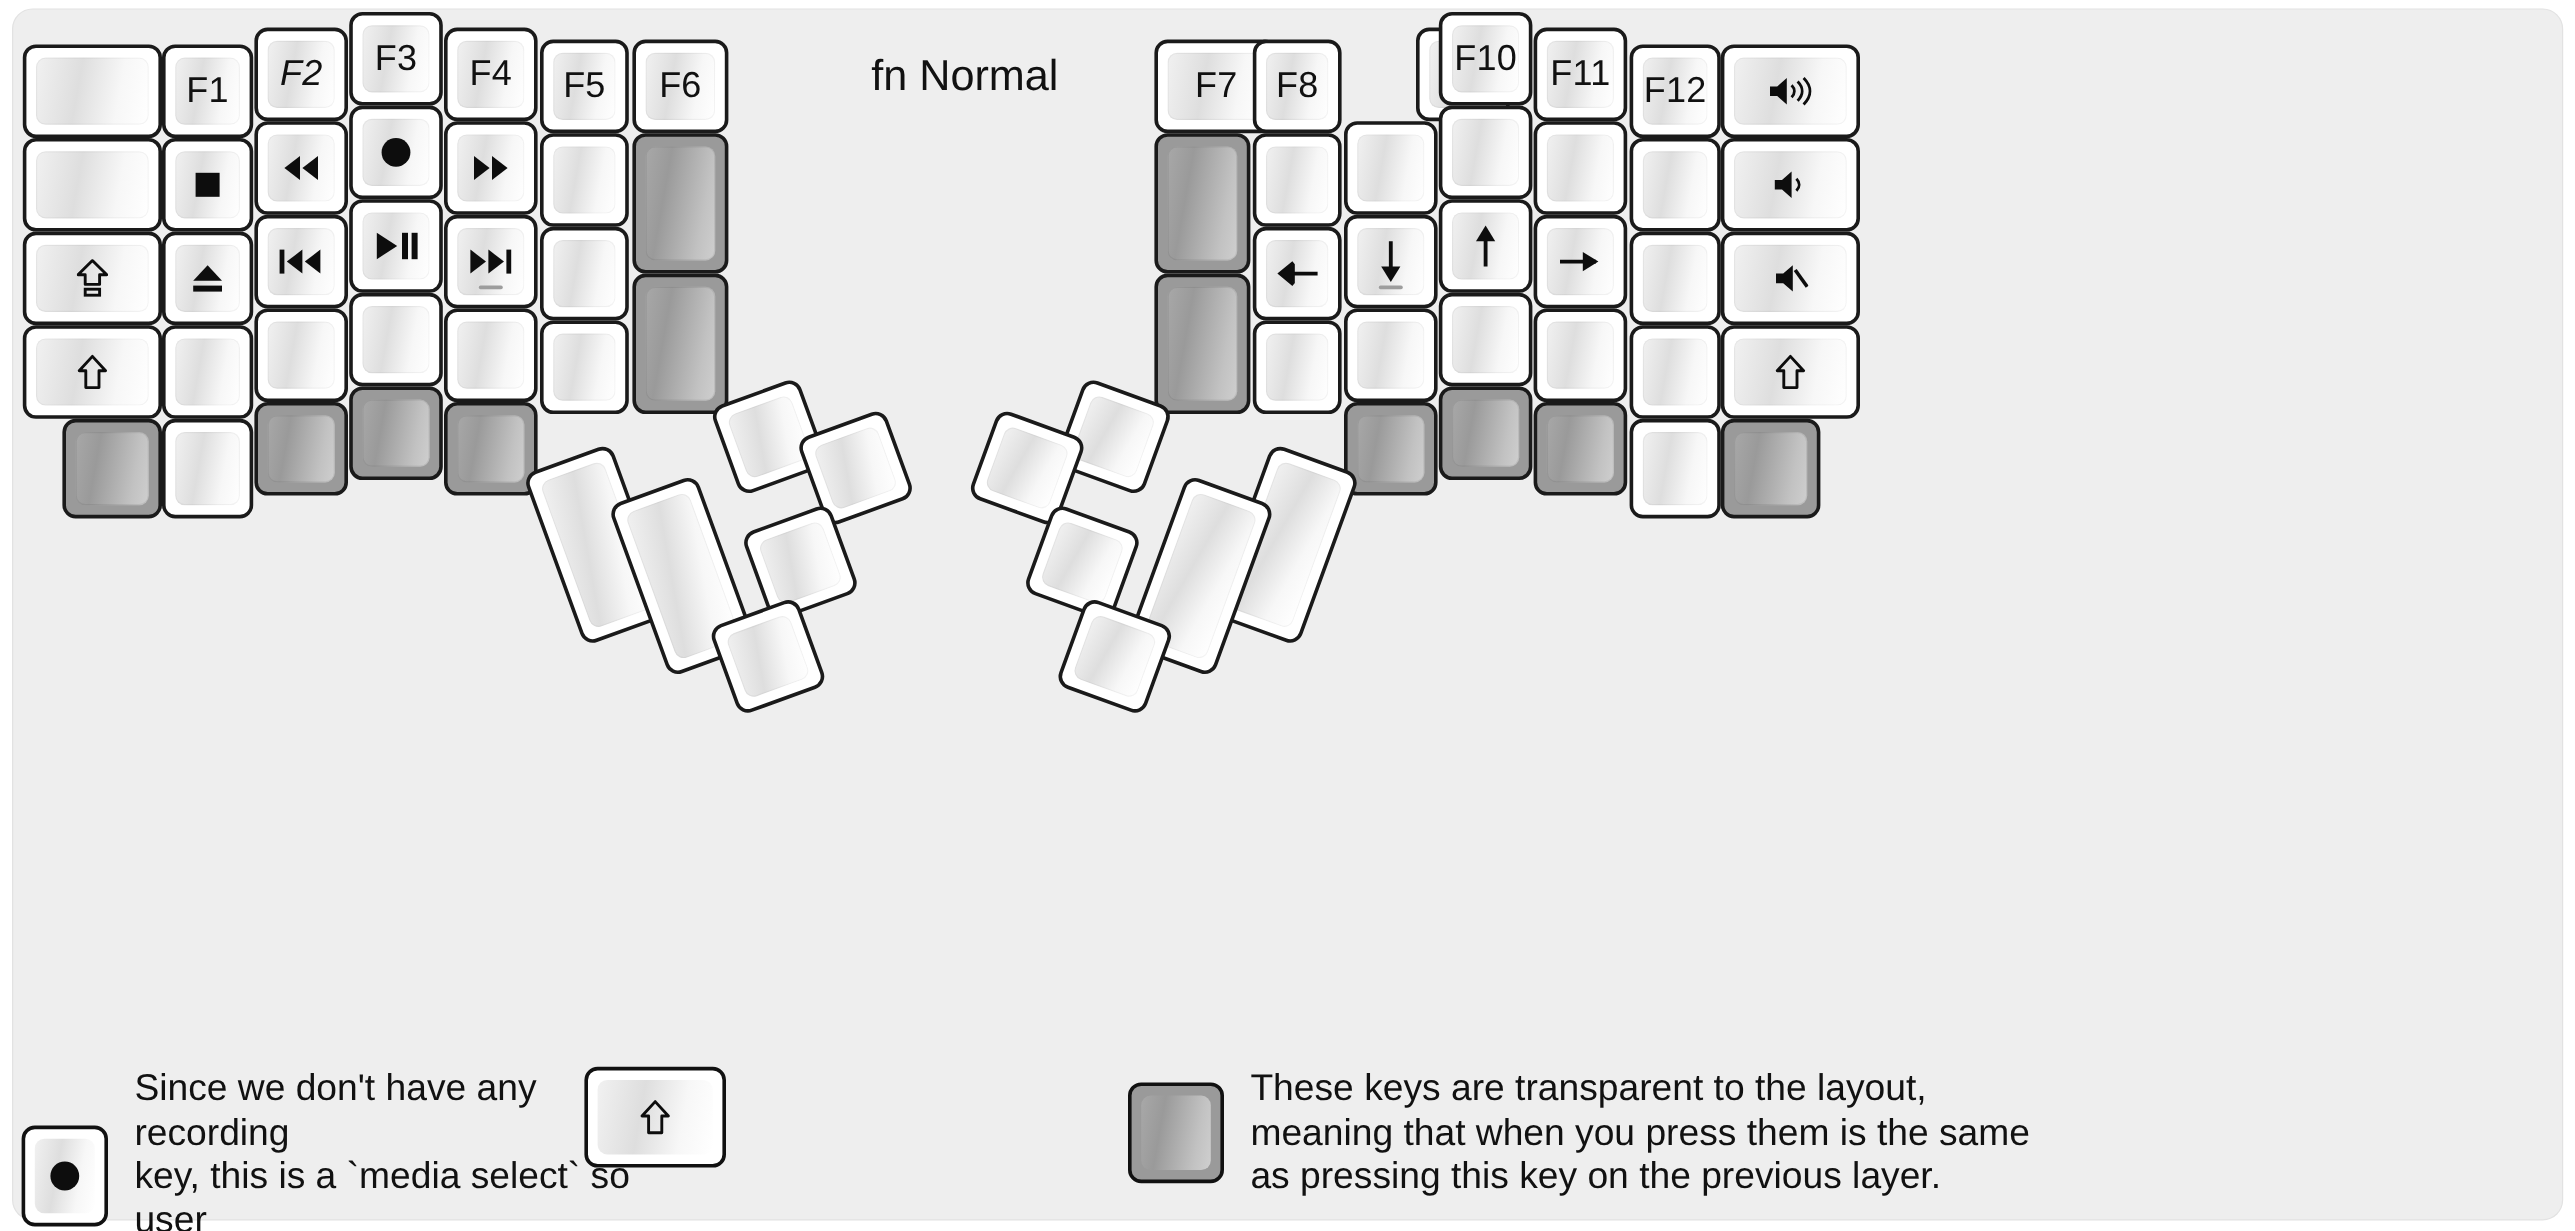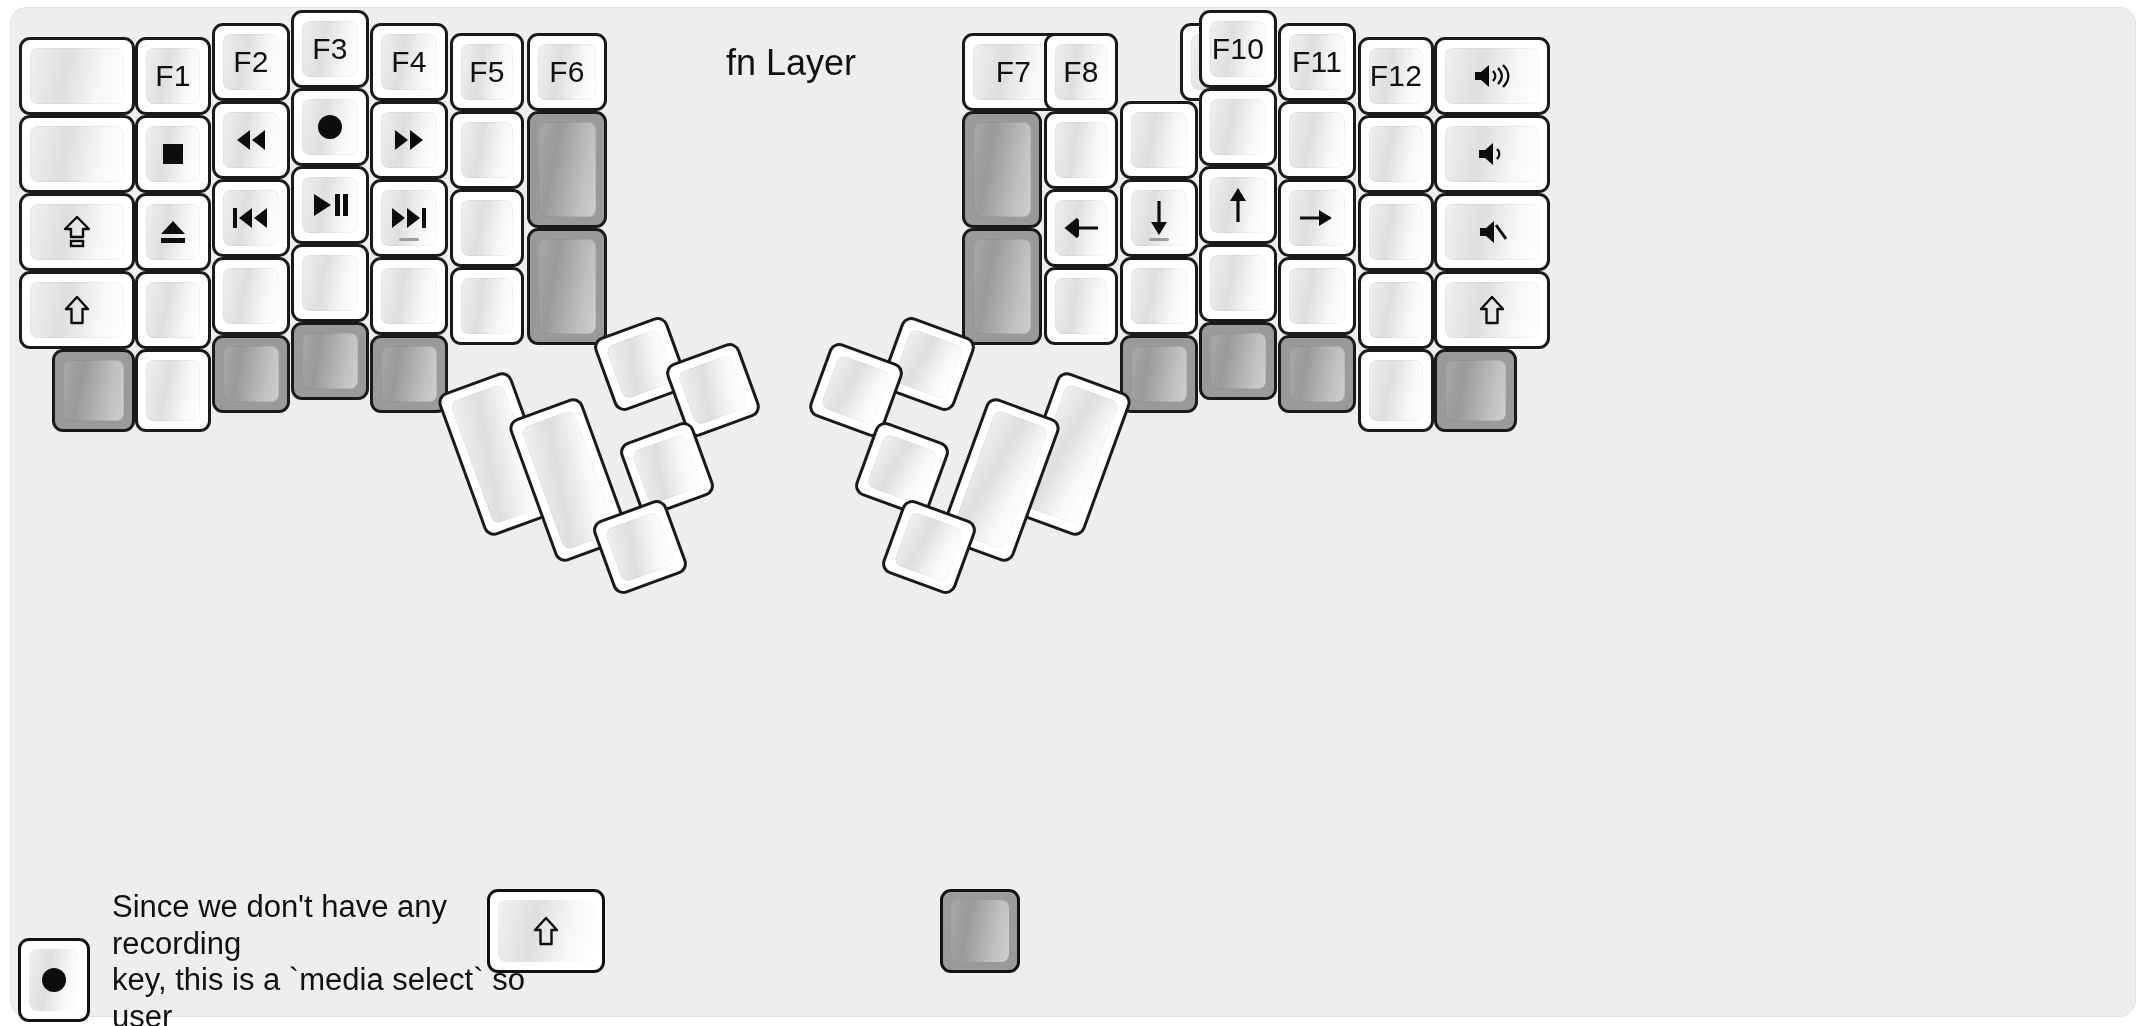--- a/index.html
+++ b/index.html
@@ -112,21 +112,21 @@
 
   
   svg.ic{display:block;}
 </style>
 </head>
 <body>
 
 <div id="stage">
   <div id="panel"></div>
 
-  <div id="title">fn Layer</div>
+  <div id="title">fn Normal</div>
 
   <div id="board">
       <div class="key" style="left: 19px; top: 37px; width: 116px; height: 78px;">
         <div class="cap"></div>
       </div>
       <div class="key" style="left: 19px; top: 115px; width: 116px; height: 78px;">
         <div class="cap"></div>
       </div>
       <div class="key" style="left: 19px; top: 193px; width: 116px; height: 78px;">
         <div class="cap">
@@ -173,21 +173,21 @@
             </svg>
           </span>
         </div>
       </div>
       <div class="key" style="left: 135px; top: 271px; width: 76px; height: 78px;">
         <div class="cap"></div>
       </div>
       <div class="key" style="left: 135px; top: 349px; width: 76px; height: 83px;">
         <div class="cap"></div>
       </div>
-      <div class="key" style="left: 212px; top: 23px; width: 78px; height: 78px;">
+      <div class="key" style="left: 212px; top: 23px; width: 78px; height: 78px; font-style: italic;">
         <div class="cap">
           <span class="lbl">F2</span>
         </div>
       </div>
       <div class="key" style="left: 212px; top: 101px; width: 78px; height: 78px;">
         <div class="cap">
           <span class="glyph">
             <svg class="ic" width="34" height="24" viewBox="0 0 34 24">
               <path d="M16 2 L16 22 L3 12 Z" fill="#0d0d0d"></path>
               <path d="M31 2 L31 22 L18 12 Z" fill="#0d0d0d"></path>
@@ -529,15 +529,18 @@
                 <path d="M13 2 L24 14 L18.5 14 L18.5 28 L7.5 28 L7.5 14 L2 14 Z" fill="none" stroke="#0d0d0d" stroke-width="2.4" stroke-linejoin="round"></path>
               </svg>
             </span>
           </div>
         </div>
       </div>
       <div class="lg-item" style="left: 940px; top: 889px;">
         <div class="lg-key trans" style="width: 80px; height: 84px;">
           <div class="cap"></div>
         </div>
+        <div class="lg-text" style="width: 700px;">These keys are transparent to the layout,
+meaning that when you press them is the same
+as pressing this key on the previous layer.</div>
       </div>
     </div>
 </div>
 
 </body></html>

